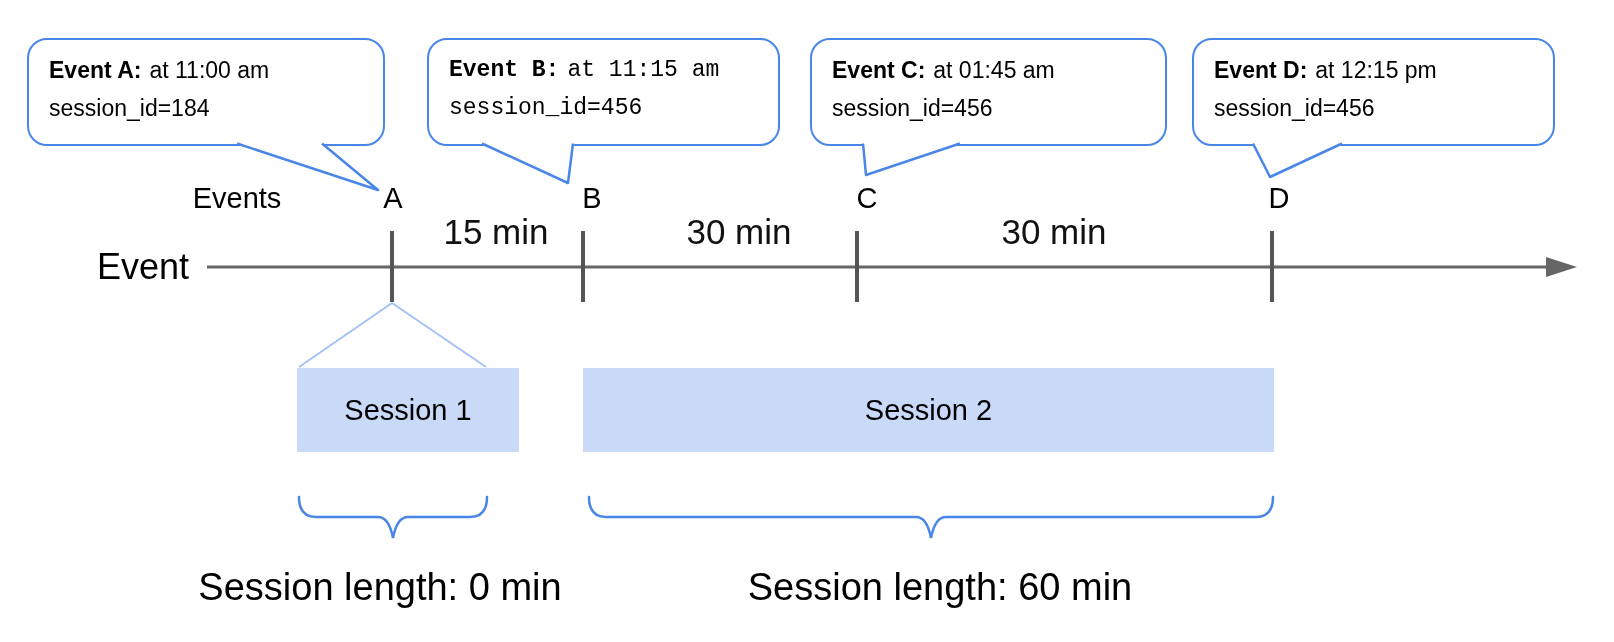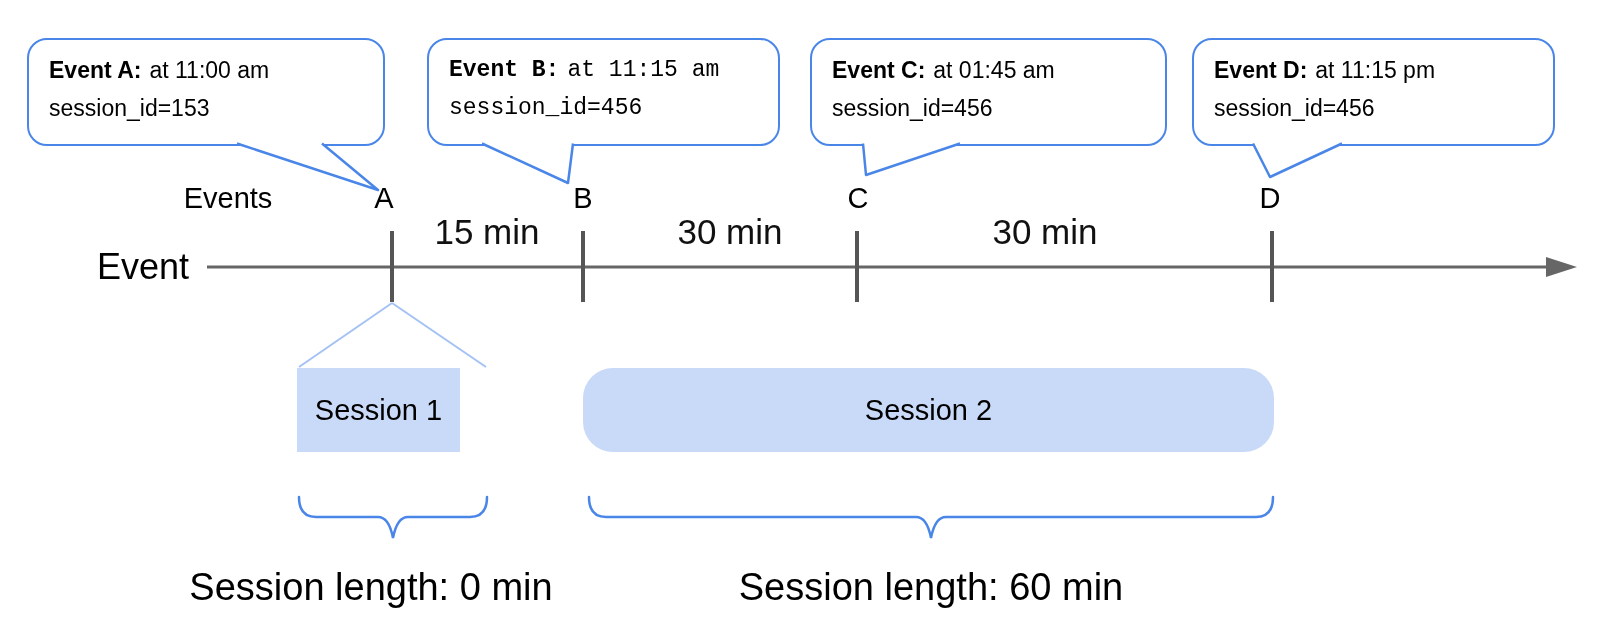--- a/index.html
+++ b/index.html
@@ -35,21 +35,21 @@
   
   .overlay {
     position: absolute;
     left: 0; top: 0;
     width: 1614px; height: 642px;
     z-index: 3;
     pointer-events: none;
   }
   
   .lbl { position: absolute; white-space: nowrap; }
-  .centered { transform: translateX(-50%); }
+  .centered { transform: translateX(-50%); margin-left: 9px; }
   .events-label { left: 228px; top: 182px; font-size: 29px; }
   .event-letter { top: 182px; font-size: 29px; }
   .letter-a { left: 384px; }
   .letter-b { left: 583px; }
   .letter-c { left: 858px; }
   .letter-d { left: 1270px; }
   .interval  { top: 212px; font-size: 35px; color: #111111; }
   .interval-ab { left: 487px; }
   .interval-bc { left: 730px; }
   .interval-cd { left: 1045px; }
@@ -59,45 +59,45 @@
     position: absolute;
     top: 368px;
     height: 84px;
     background: #c9daf8;
     display: flex;
     align-items: center;
     justify-content: center;
     font-size: 29px;
     z-index: 1;
   }
-  .session-1 { left: 297px; width: 163px; }
-  .session-2 { left: 583px; width: 691px; border-radius: 30px; }
+  .session-1 { left: 297px; width: 222px; }
+  .session-2 { left: 583px; width: 691px; }
   .length-label { top: 566px; font-size: 38px; }
   .length-1 { left: 371px; }
   .length-2 { left: 931px; }
 </style>
 </head>
 <body>
 
 <div class="canvas">
 
   <div class="bubble bubble-a">
     <div><b>Event A:</b><span class="time">at 11:00 am</span></div>
-    <div>session_id=153</div>
+    <div>session_id=184</div>
   </div>
   <div class="bubble bubble-b">
     <div><b>Event B:</b><span class="time">at 11:15 am</span></div>
     <div>session_id=456</div>
   </div>
   <div class="bubble bubble-c">
     <div><b>Event C:</b><span class="time">at 01:45 am</span></div>
     <div>session_id=456</div>
   </div>
   <div class="bubble bubble-d">
-    <div><b>Event D:</b><span class="time">at 11:15 pm</span></div>
+    <div><b>Event D:</b><span class="time">at 12:15 pm</span></div>
     <div>session_id=456</div>
   </div>
 
   <div class="lbl centered events-label">Events</div>
   <div class="lbl centered event-letter letter-a">A</div>
   <div class="lbl centered event-letter letter-b">B</div>
   <div class="lbl centered event-letter letter-c">C</div>
   <div class="lbl centered event-letter letter-d">D</div>
   <div class="lbl centered interval interval-ab">15 min</div>
   <div class="lbl centered interval interval-bc">30 min</div>

